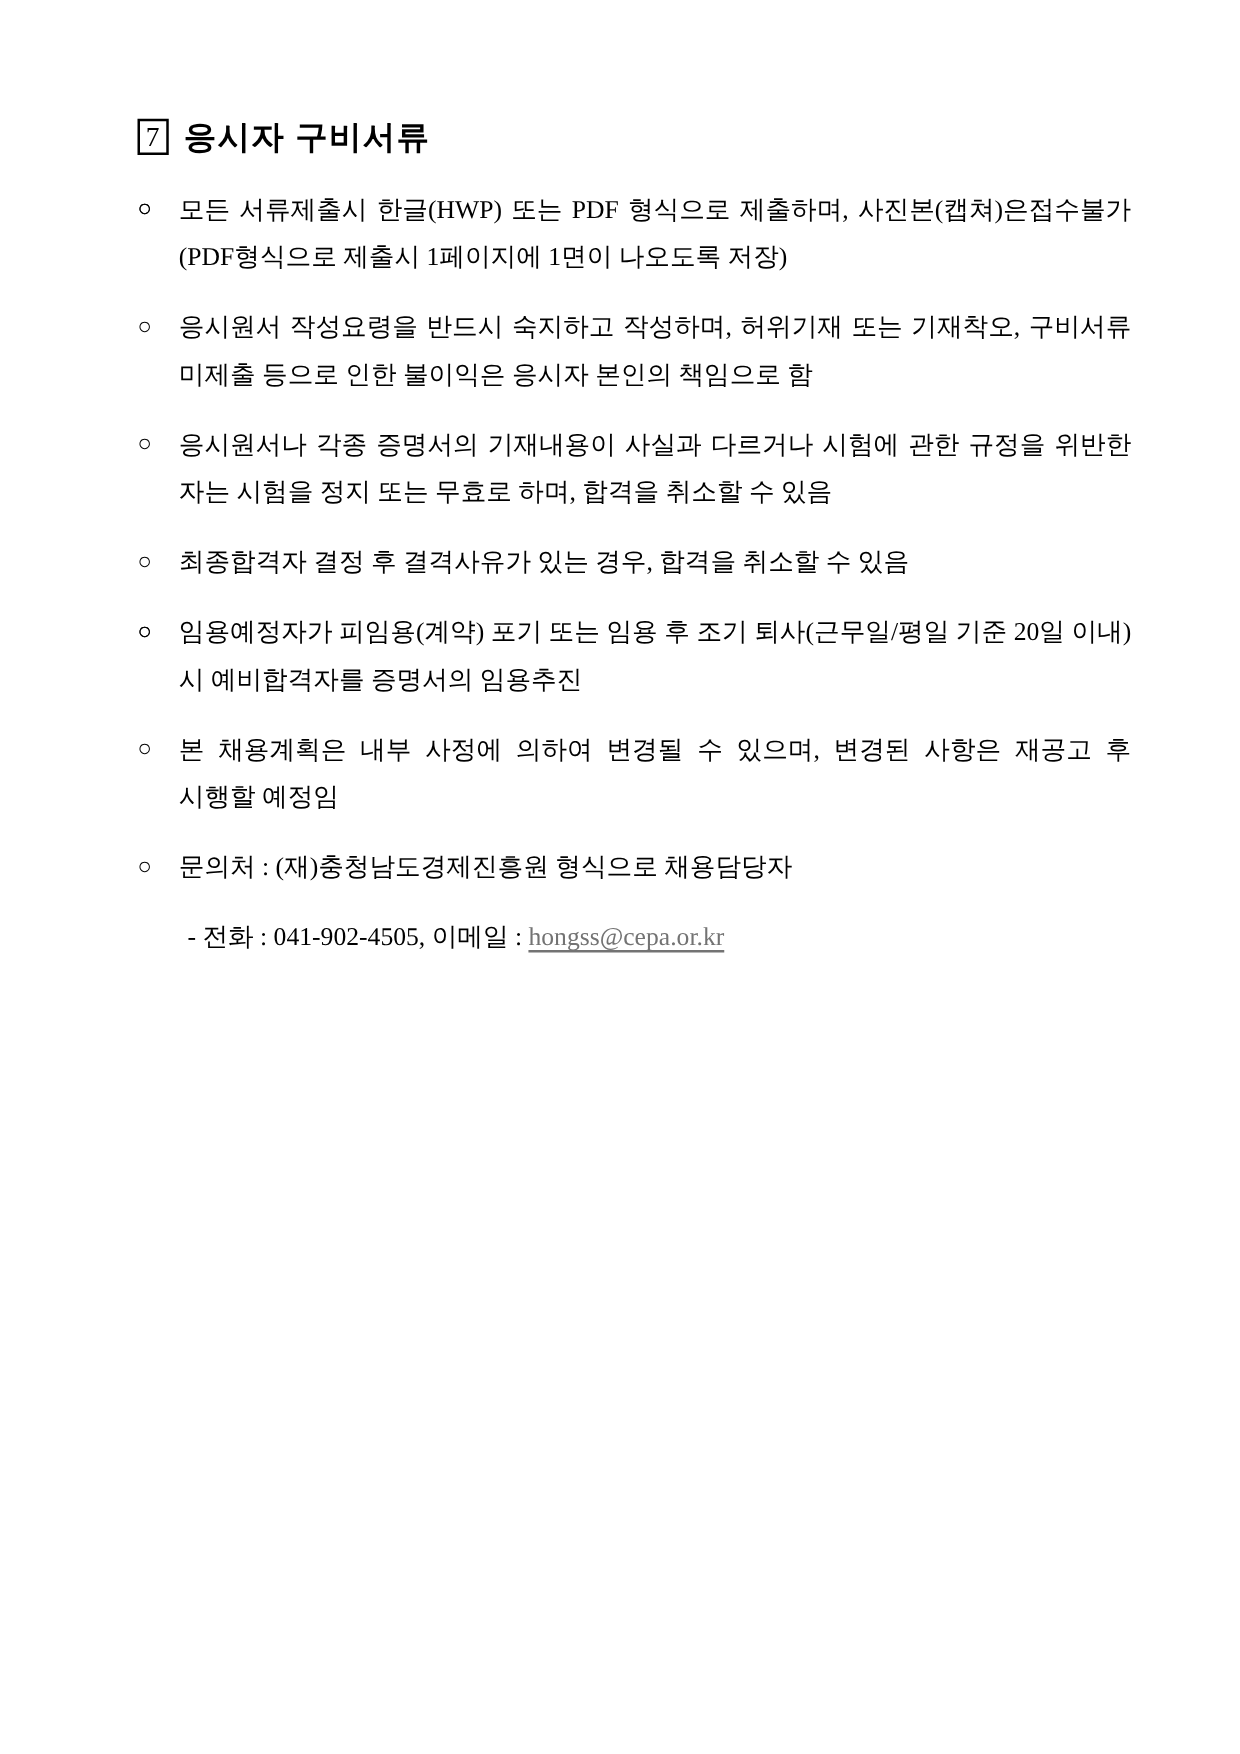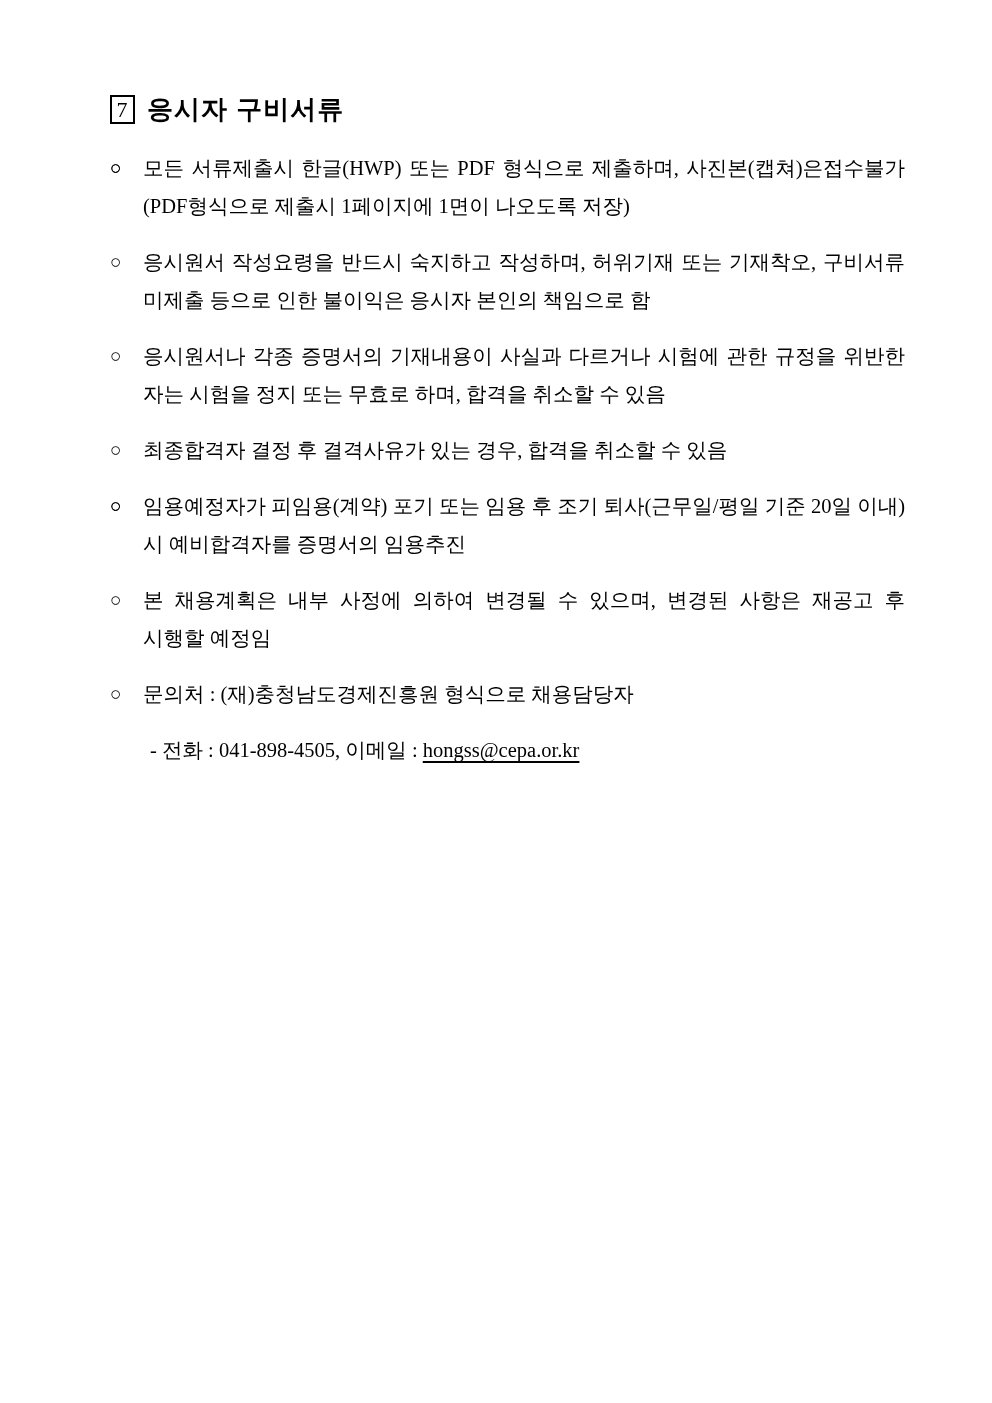--- a/index.html
+++ b/index.html
@@ -67,21 +67,21 @@
     text-underline-offset: 6px;
     text-decoration-thickness: 1.5px;
   }
   .subitem {
     position: relative;
     padding-left: 40px;
     margin: 0;
   }
   .dashline { display: inline; }
   .email {
-    color: #000000;
+    color: #737373;
     text-decoration: underline;
     text-underline-offset: 4px;
   }
 </style>
 </head>
 <body>
 
 <div class="page">
 
   <h1 class="title">
@@ -128,17 +128,17 @@
       <span class="bullet">○</span>
       <span class="ntext">본 채용계획은 내부 사정에 의하여 변경될 수 있으며, 변경된 사항은 재공고 후 시행할 예정임</span>
     </li>
 
     <li class="notice">
       <span class="bullet">○</span>
       <span class="ntext">문의처 : (재)충청남도경제진흥원 형식으로 채용담당자</span>
     </li>
 
     <li class="subitem">
-      <span class="dashline">- 전화 : 041-898-4505, 이메일 : </span><a class="email" href="#">hongss@cepa.or.kr</a>
+      <span class="dashline">- 전화 : 041-902-4505, 이메일 : </span><a class="email" href="#">hongss@cepa.or.kr</a>
     </li>
 
   </ul>
 </div>
 
 </body></html>

